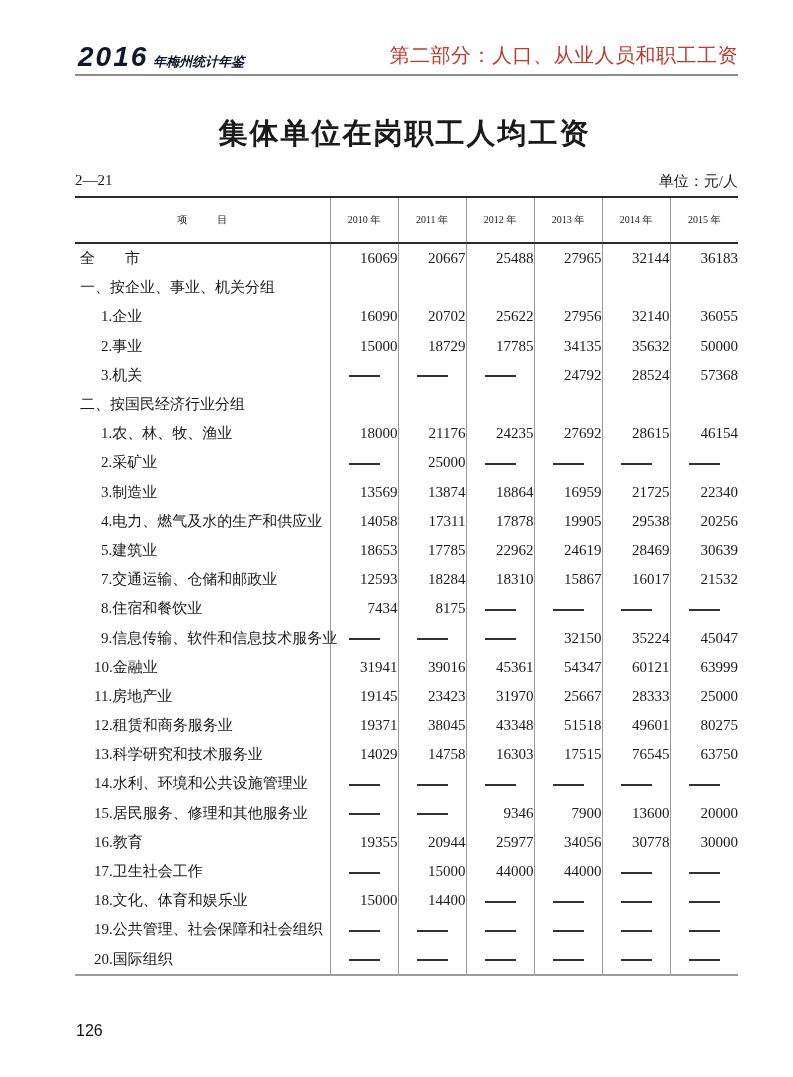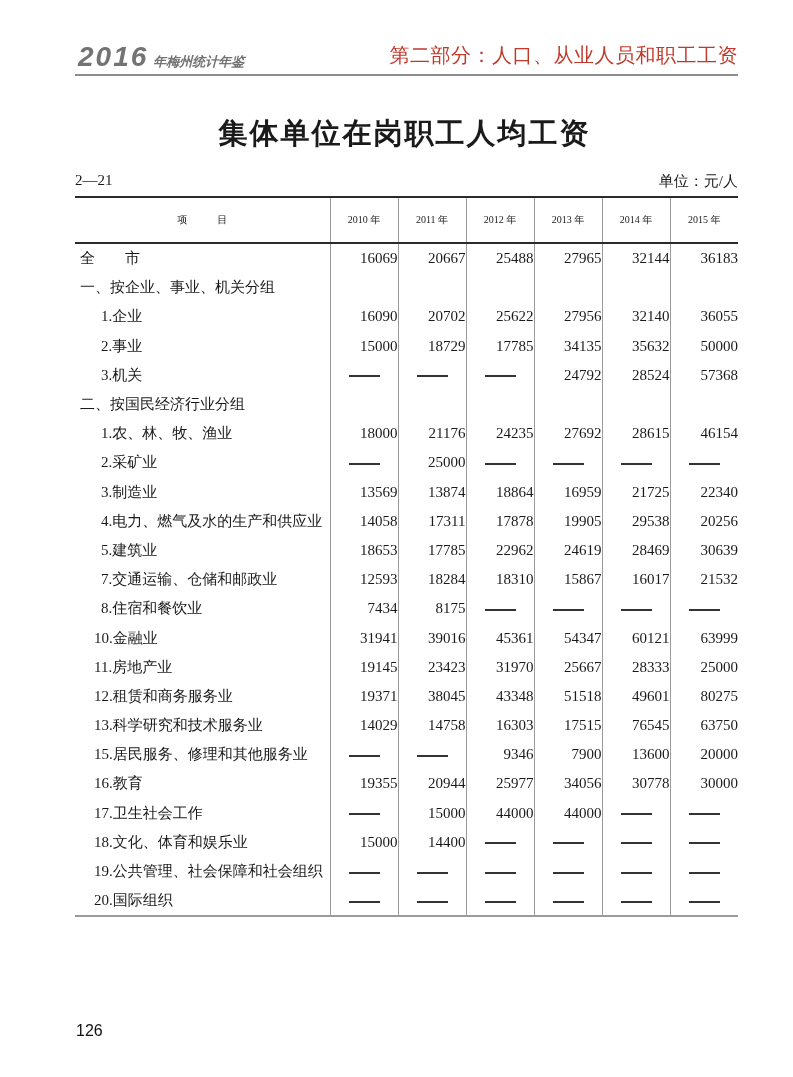--- a/index.html
+++ b/index.html
@@ -81,21 +81,21 @@
     font-family:"Liberation Sans","DejaVu Sans",sans-serif;
     font-size:16px; color:#111;
   }
 </style>
 </head>
 <body>
 
 <div class="page">
 
   <div class="page-header">
-    <div class="logo" style="color: #737373;">
+    <div class="logo" style="color: #0f172a;">
       <span class="logo-year">2016</span><span class="logo-text">年梅州统计年鉴</span>
     </div>
     <div class="section-title" style="color: rgb(192, 57, 43);">第二部分：人口、从业人员和职工工资</div>
   </div>
   <div class="header-rule"></div>
 
   <h1 class="title">集体单位在岗职工人均工资</h1>
 
   <div class="table-meta">
     <span>2—21</span>
@@ -235,20 +235,29 @@
         <tr>
           <td class="label ind1">8.住宿和餐饮业</td>
           <td class="val">7434</td>
           <td class="val">8175</td>
           <td class="val dash"><span class="dashline"></span></td>
           <td class="val dash"><span class="dashline"></span></td>
           <td class="val dash"><span class="dashline"></span></td>
           <td class="val dash"><span class="dashline"></span></td>
         </tr>
         <tr>
+          <td class="label ind1">9.信息传输、软件和信息技术服务业</td>
+          <td class="val dash"><span class="dashline"></span></td>
+          <td class="val dash"><span class="dashline"></span></td>
+          <td class="val dash"><span class="dashline"></span></td>
+          <td class="val">32150</td>
+          <td class="val">35224</td>
+          <td class="val">45047</td>
+        </tr>
+        <tr>
           <td class="label ind2">10.金融业</td>
           <td class="val">31941</td>
           <td class="val">39016</td>
           <td class="val">45361</td>
           <td class="val">54347</td>
           <td class="val">60121</td>
           <td class="val">63999</td>
         </tr>
         <tr>
           <td class="label ind2">11.房地产业</td>
@@ -271,20 +280,29 @@
         <tr>
           <td class="label ind2">13.科学研究和技术服务业</td>
           <td class="val">14029</td>
           <td class="val">14758</td>
           <td class="val">16303</td>
           <td class="val">17515</td>
           <td class="val">76545</td>
           <td class="val">63750</td>
         </tr>
         <tr>
+          <td class="label ind2">14.水利、环境和公共设施管理业</td>
+          <td class="val dash"><span class="dashline"></span></td>
+          <td class="val dash"><span class="dashline"></span></td>
+          <td class="val dash"><span class="dashline"></span></td>
+          <td class="val dash"><span class="dashline"></span></td>
+          <td class="val dash"><span class="dashline"></span></td>
+          <td class="val dash"><span class="dashline"></span></td>
+        </tr>
+        <tr>
           <td class="label ind2">15.居民服务、修理和其他服务业</td>
           <td class="val dash"><span class="dashline"></span></td>
           <td class="val dash"><span class="dashline"></span></td>
           <td class="val">9346</td>
           <td class="val">7900</td>
           <td class="val">13600</td>
           <td class="val">20000</td>
         </tr>
         <tr>
           <td class="label ind2">16.教育</td>

